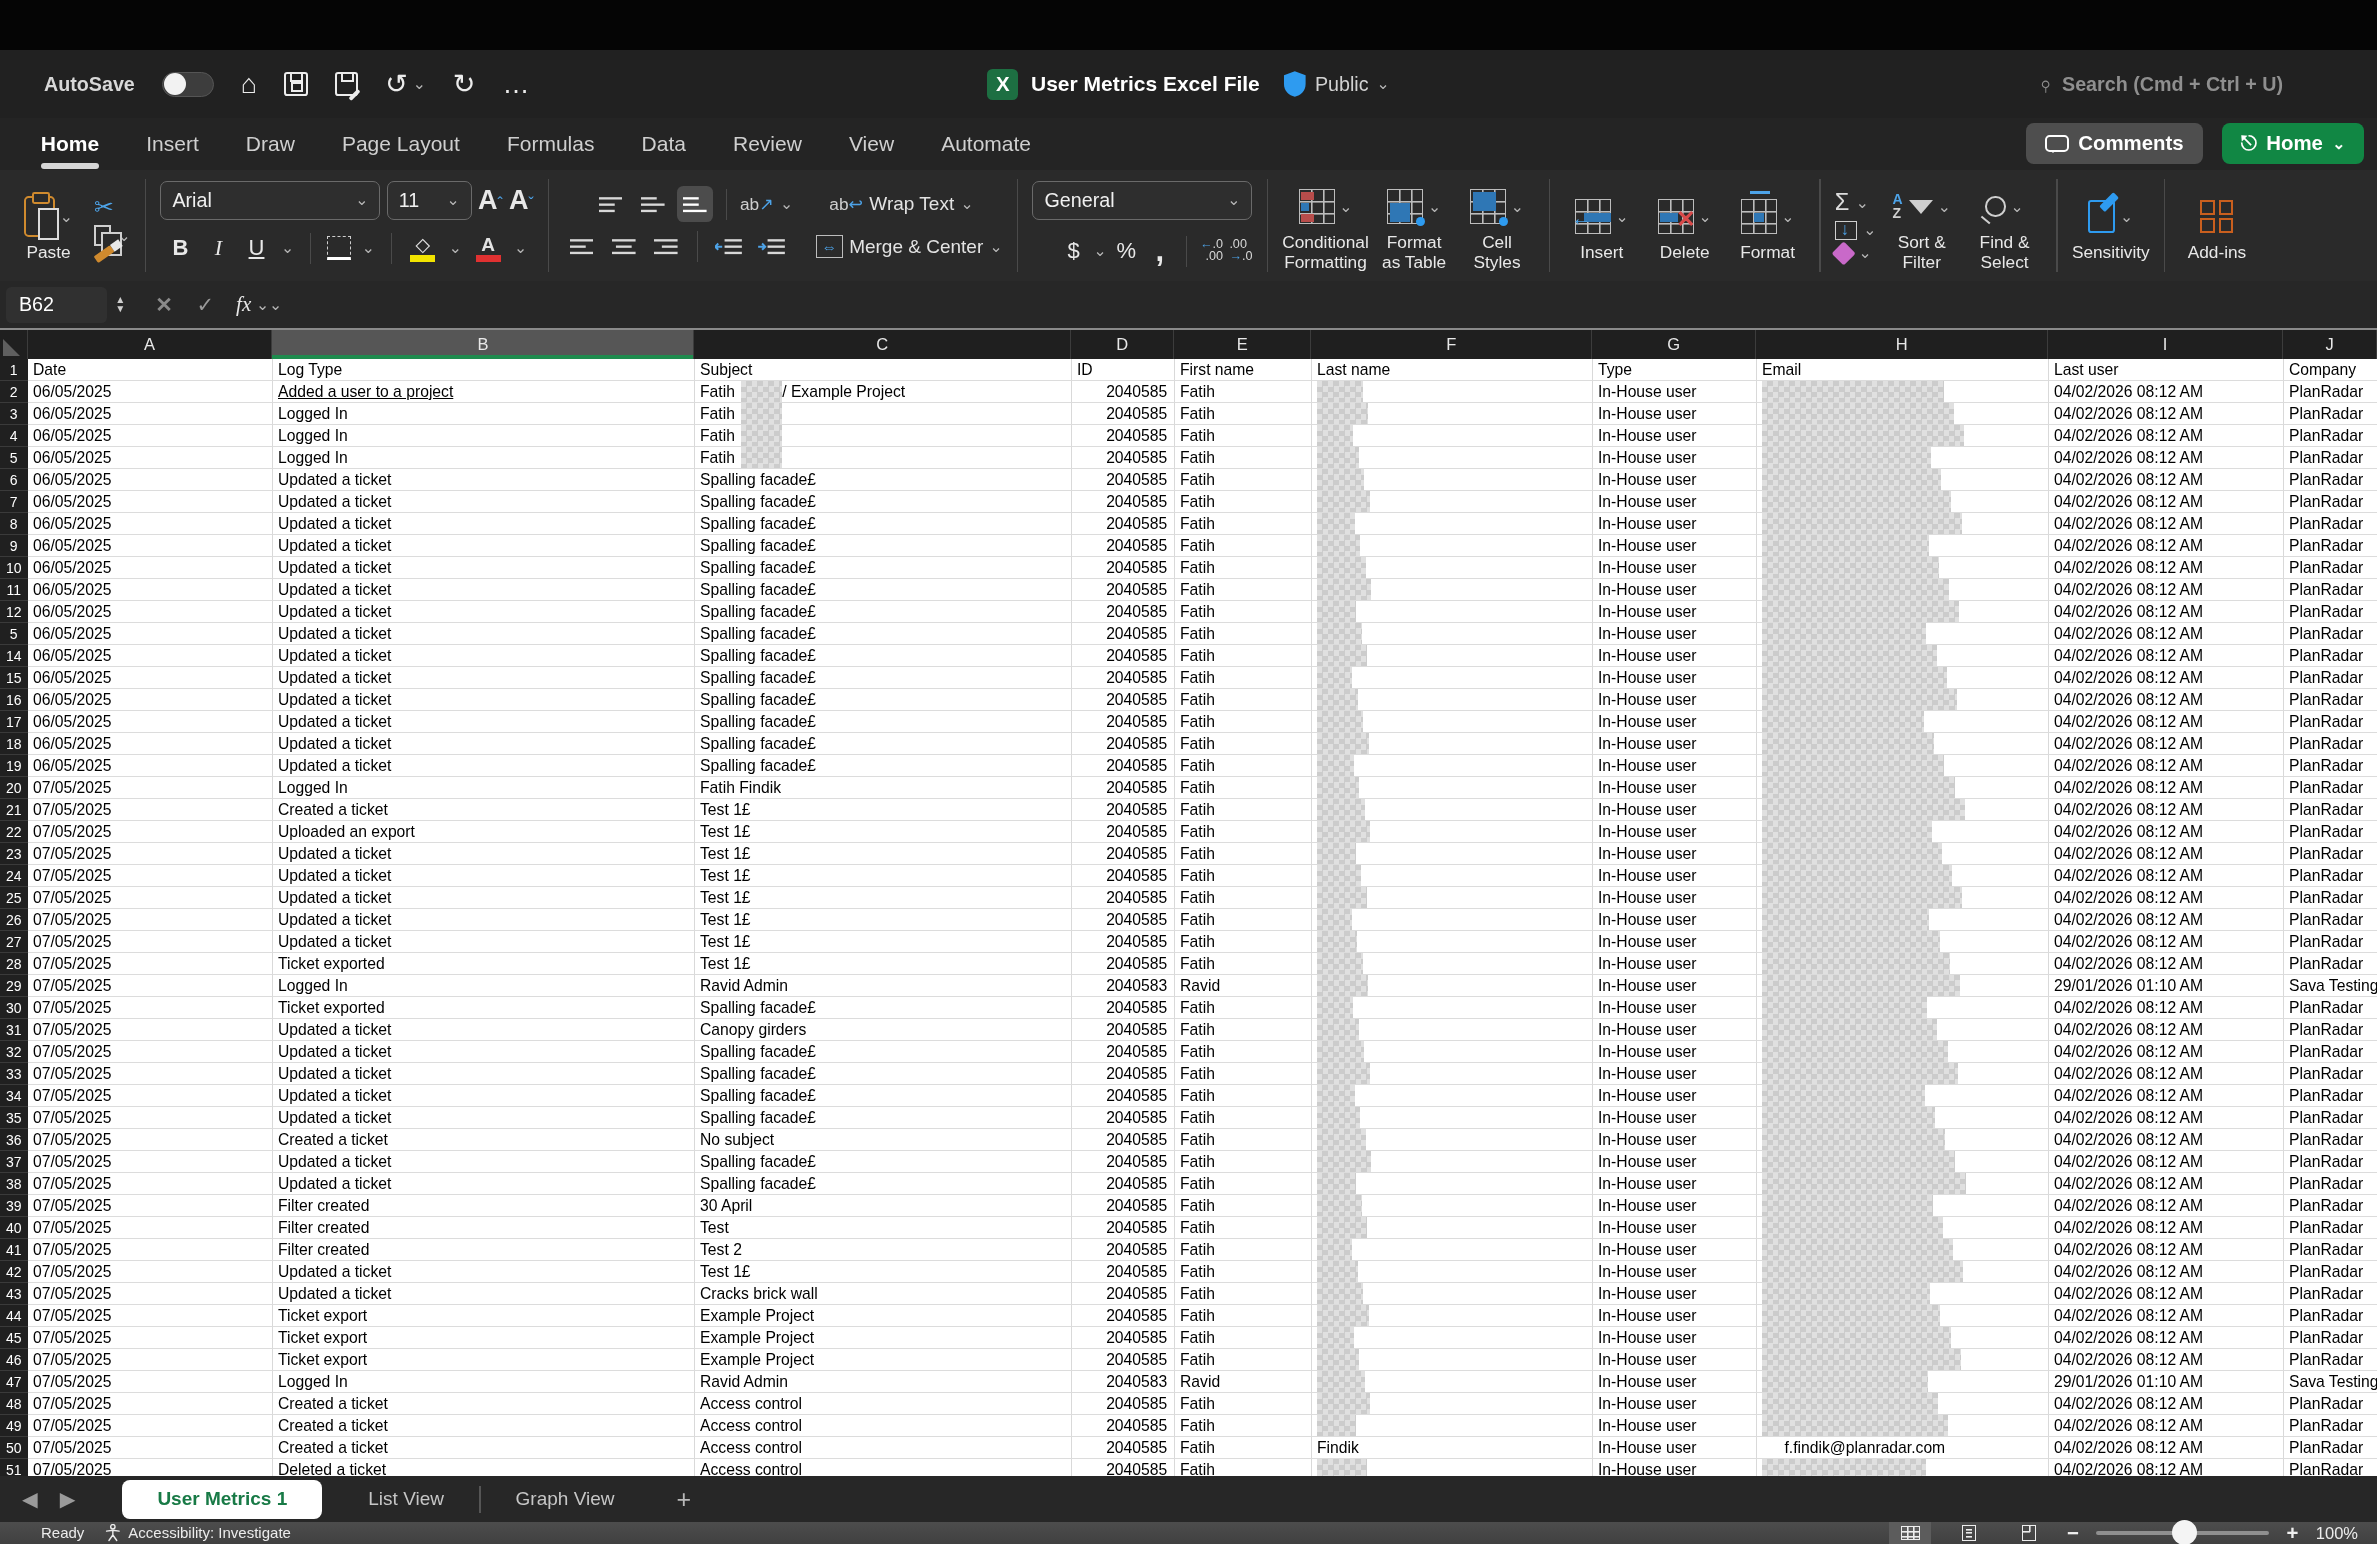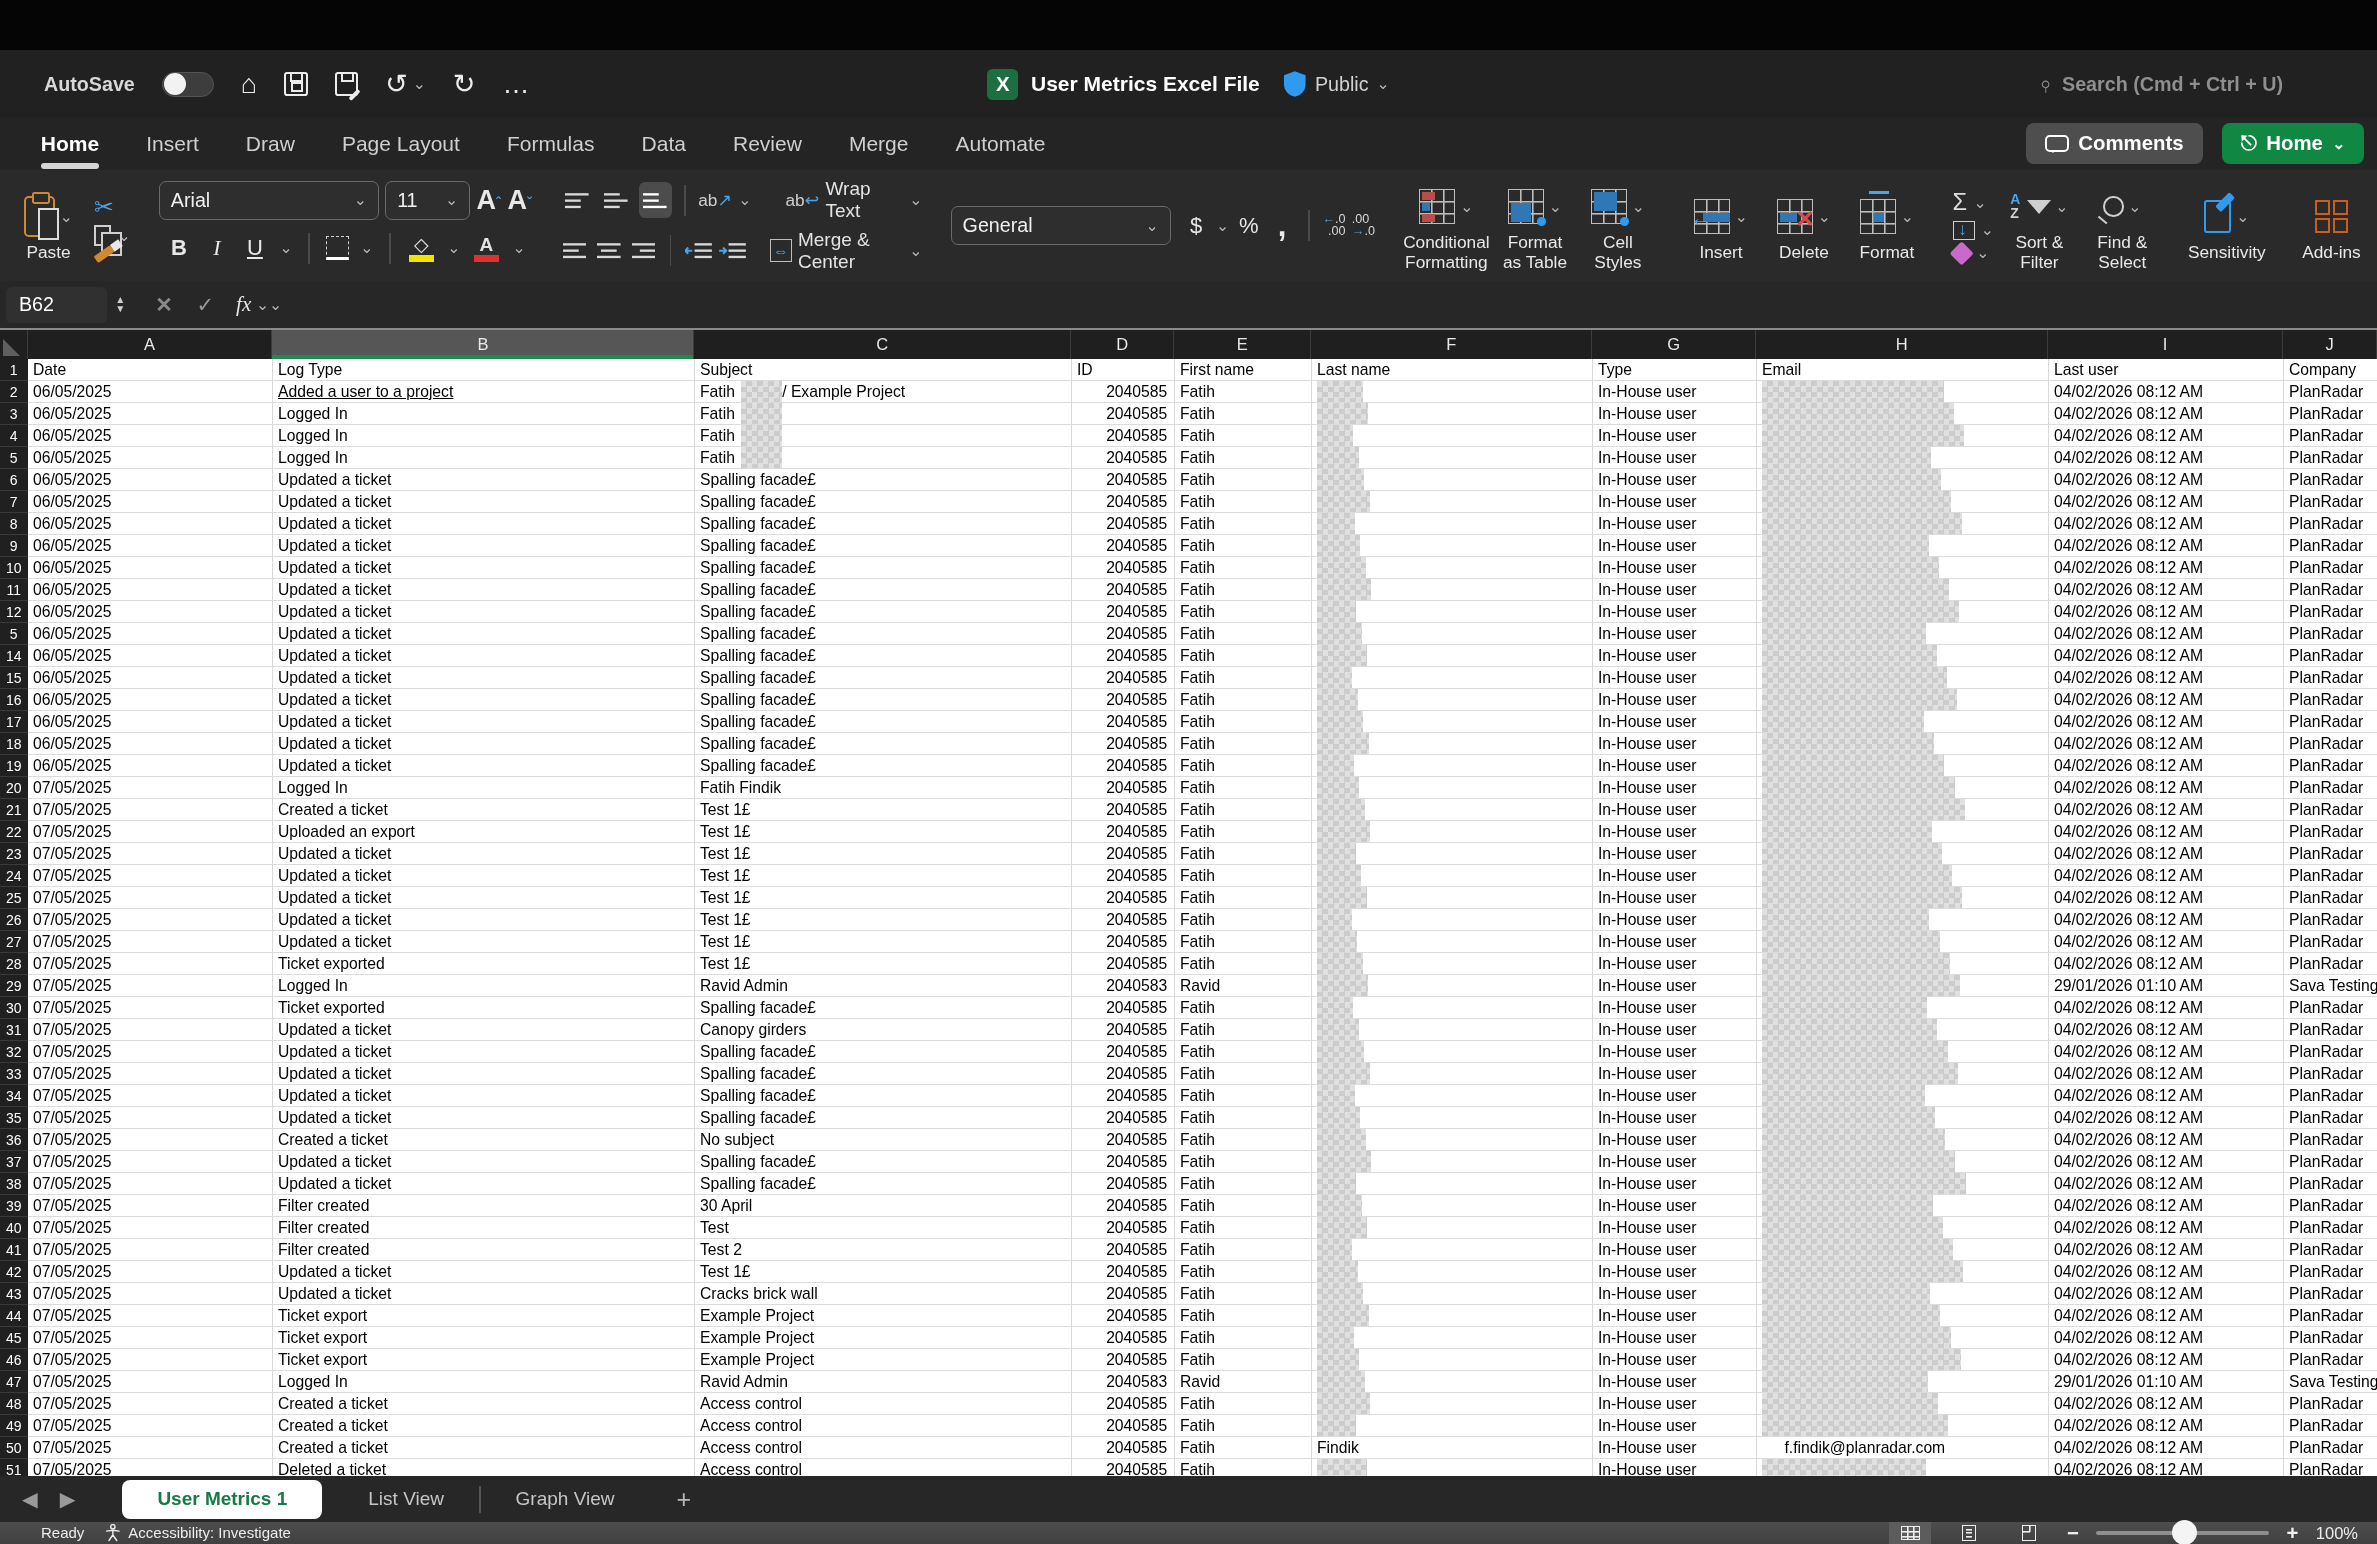--- a/index.html
+++ b/index.html
@@ -200,21 +200,21 @@
 
   <div class="abs" id="tabsrow">
     <div class="rtabs" id="rtabs-container">
         <div class="rtab active">Home</div>
         <div class="rtab">Insert</div>
         <div class="rtab">Draw</div>
         <div class="rtab">Page Layout</div>
         <div class="rtab">Formulas</div>
         <div class="rtab">Data</div>
         <div class="rtab">Review</div>
-        <div class="rtab">Merge</div>
+        <div class="rtab">View</div>
         <div class="rtab">Automate</div>
       </div>
   </div>
   <div class="abs tabsrow-right">
     <span class="pill comments">
       <span class="bubble"></span>
       <span>Comments</span>
     </span>
     <span class="pill share">
       <span class="share-arrow">⎋</span>
@@ -367,21 +367,21 @@
             </svg>
           </span>
         <span style="width:14px"></span>
         <span style="width:27px;height:23.6px;border:1.6px solid #bdbdbd;display:flex;align-items:center;justify-content:center;color:#4da3e8;font-size:15.7px;">⇔</span>
         <span class="lbl" style="font-size:19px">Merge &amp; Center</span>
         <span class="chev">⌄</span>
       </div>
     </div>
     <div class="rdivider"></div>
 
-    <div class="rgroup" style="flex-direction:row;justify-content:center;gap:12px;align-items:center;">
+    <div class="rgroup" style="flex-direction:column;justify-content:center;gap:12px;align-items:flex-end;">
       <span class="combo" style="width:220px">
         <span>General</span>
           <span class="chev">⌄</span>
       </span>
       <div class="minirow" style="height:39px;">
         <span class="fmt">$</span>
         <span class="chev">⌄</span>
         <span class="fmt">%</span>
         <span class="fmt b" style="font-size:31px;line-height:15.7px;">,</span>
         <span class="rdivider" style="height:31px;margin:0 6.3px;"></span>

